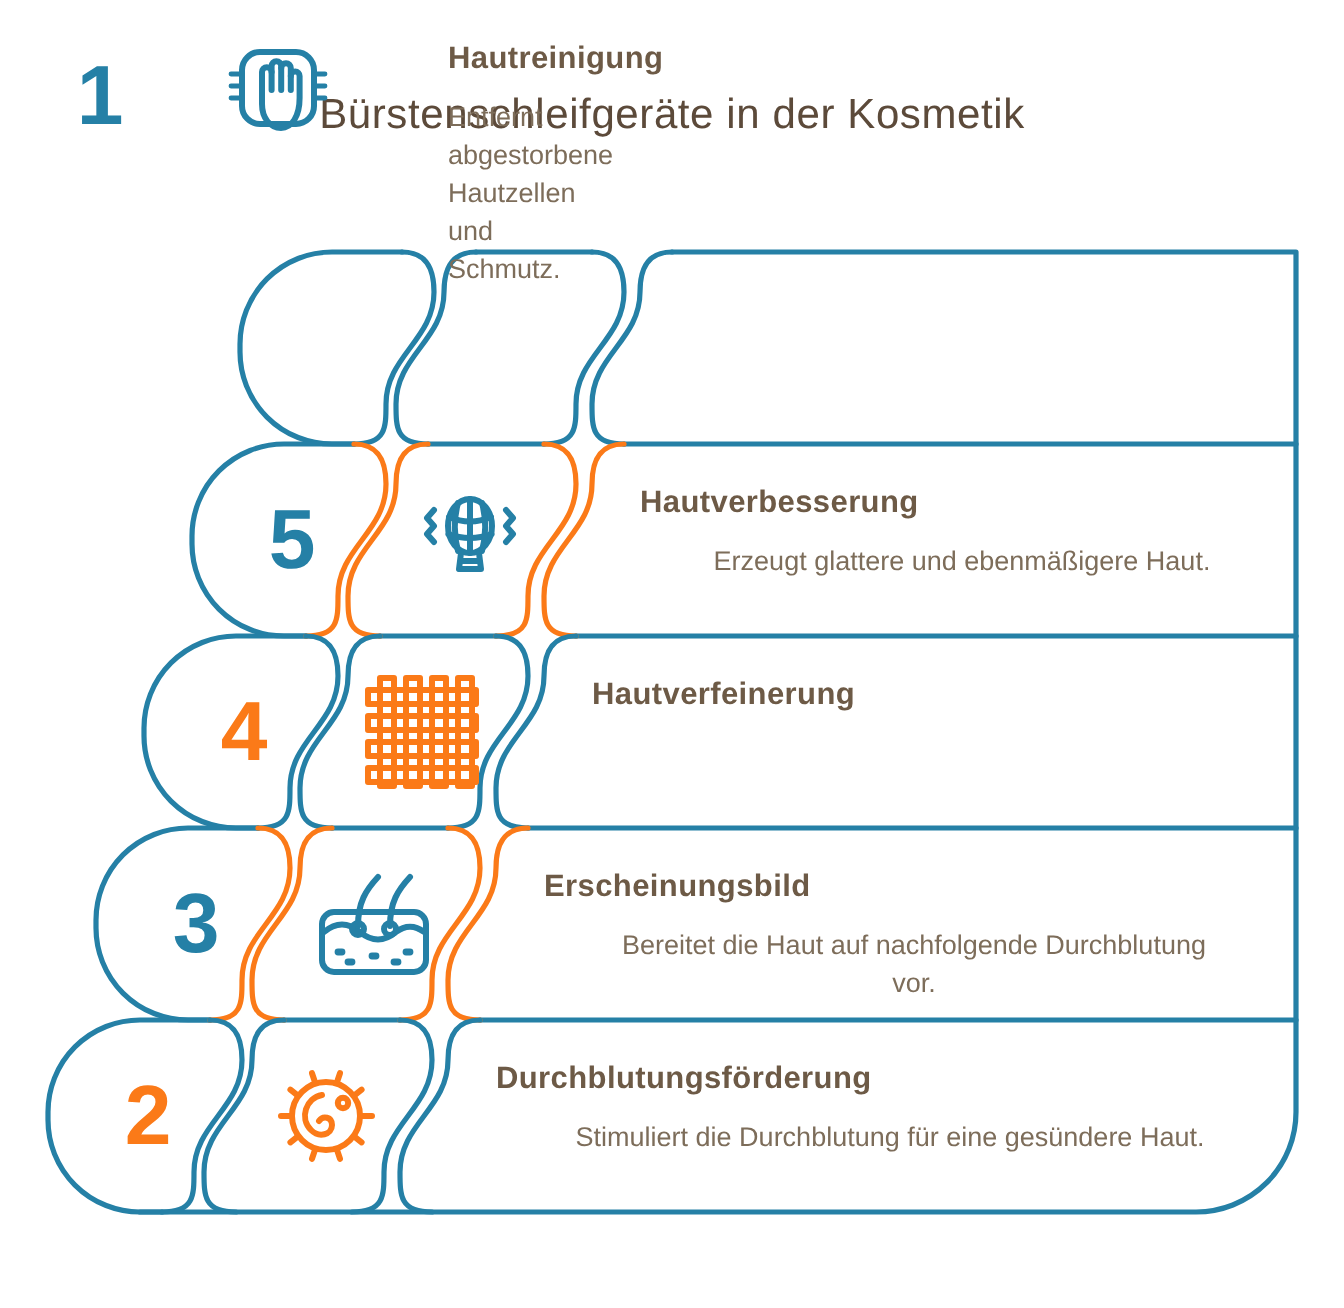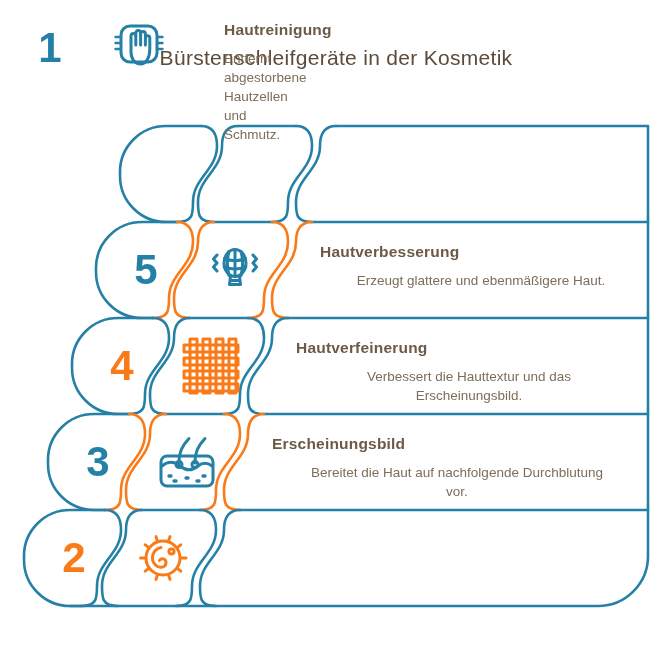--- a/index.html
+++ b/index.html
@@ -139,22 +139,20 @@
         <rect x="35" y="3" width="7" height="54"></rect>
           <rect x="48" y="3" width="7" height="54"></rect>
         <rect x="3" y="9" width="54" height="7"></rect>
           <rect x="3" y="22" width="54" height="7"></rect>
         <rect x="3" y="35" width="54" height="7"></rect>
           <rect x="3" y="48" width="54" height="7"></rect>
       </svg>
     </div>
     <div class="txt">
       <div class="heading">Hautverfeinerung</div>
-      <div class="desc">Verbessert die Hauttextur und das
-Erscheinungsbild.</div>
     </div>
   </div>
 
   <div class="row accent-teal">
     <div class="num">3</div>
     <div class="icon-box">
       <svg width="60" height="60" viewBox="0 0 60 60">
         <rect x="4" y="24" width="52" height="30" rx="6"></rect>
         <path d="M5 34 C11 29 17 29 23 34 C29 39 35 39 41 34 C45.5 30.5 50.5 30.5 55 34"></path>
         <path d="M22 31 C22 19 26 13 32 6.5 M38 31 C38 19 42 13 48 6.5"></path>
@@ -175,20 +173,24 @@
     <div class="icon-box">
       <svg width="60" height="60" viewBox="0 0 60 60">
         <circle cx="30" cy="30" r="17"></circle>
         <path d="M48 30 h5 M44.2 40.3 l3.6 2.9 M35.4 46.6 l1.6 4.8 M24.6 46.6 l-1.6 4.8
                  M15.8 40.3 l-3.6 2.9 M12.5 30 h-5 M15.8 19.7 l-3.6 -2.9 M24.6 13.4 l-1.6 -4.8
                  M35.4 13.4 l1.6 -4.8 M44.2 19.7 l3.6 -2.9"></path>
         <path d="M28 19.5 C20 21 16.5 31 22.5 37 C26.5 41 33 39.5 33 34.5 C33 30.5 28.5 29.5 26.5 32.5"></path>
         <circle cx="38.5" cy="23.5" r="2.6"></circle>
       </svg>
     </div>
+    <div class="txt">
+      <div class="heading">Durchblutungsförderung</div>
+      <div class="desc">Stimuliert die Durchblutung für eine gesündere Haut.</div>
+    </div>
   </div>
 
   <div class="row accent-teal">
     <div class="num">1</div>
     <div class="icon-box">
       <svg width="60" height="60" viewBox="0 0 60 60">
         <rect x="12" y="8" width="36" height="36" rx="9"></rect>
         <path d="M22 34 V18 A2.4 2.4 0 0 1 26.8 18 V15 A2.4 2.4 0 0 1 31.6 15 V16 A2.4 2.4 0 0 1 36.4 16 V20 A2.2 2.2 0 0 1 40.8 20 V31 C40.8 40 37 46 31.5 46 C26 46 22 41 22 34 Z"></path>
         <path d="M26.8 18 V27 M31.6 16 V27 M36.4 20 V27"></path>
         <path d="M6.5 19 h4 M6.5 25 h4 M6.5 31 h4 M49.5 19 h4 M49.5 25 h4 M49.5 31 h4" stroke-width="2.4"></path>

